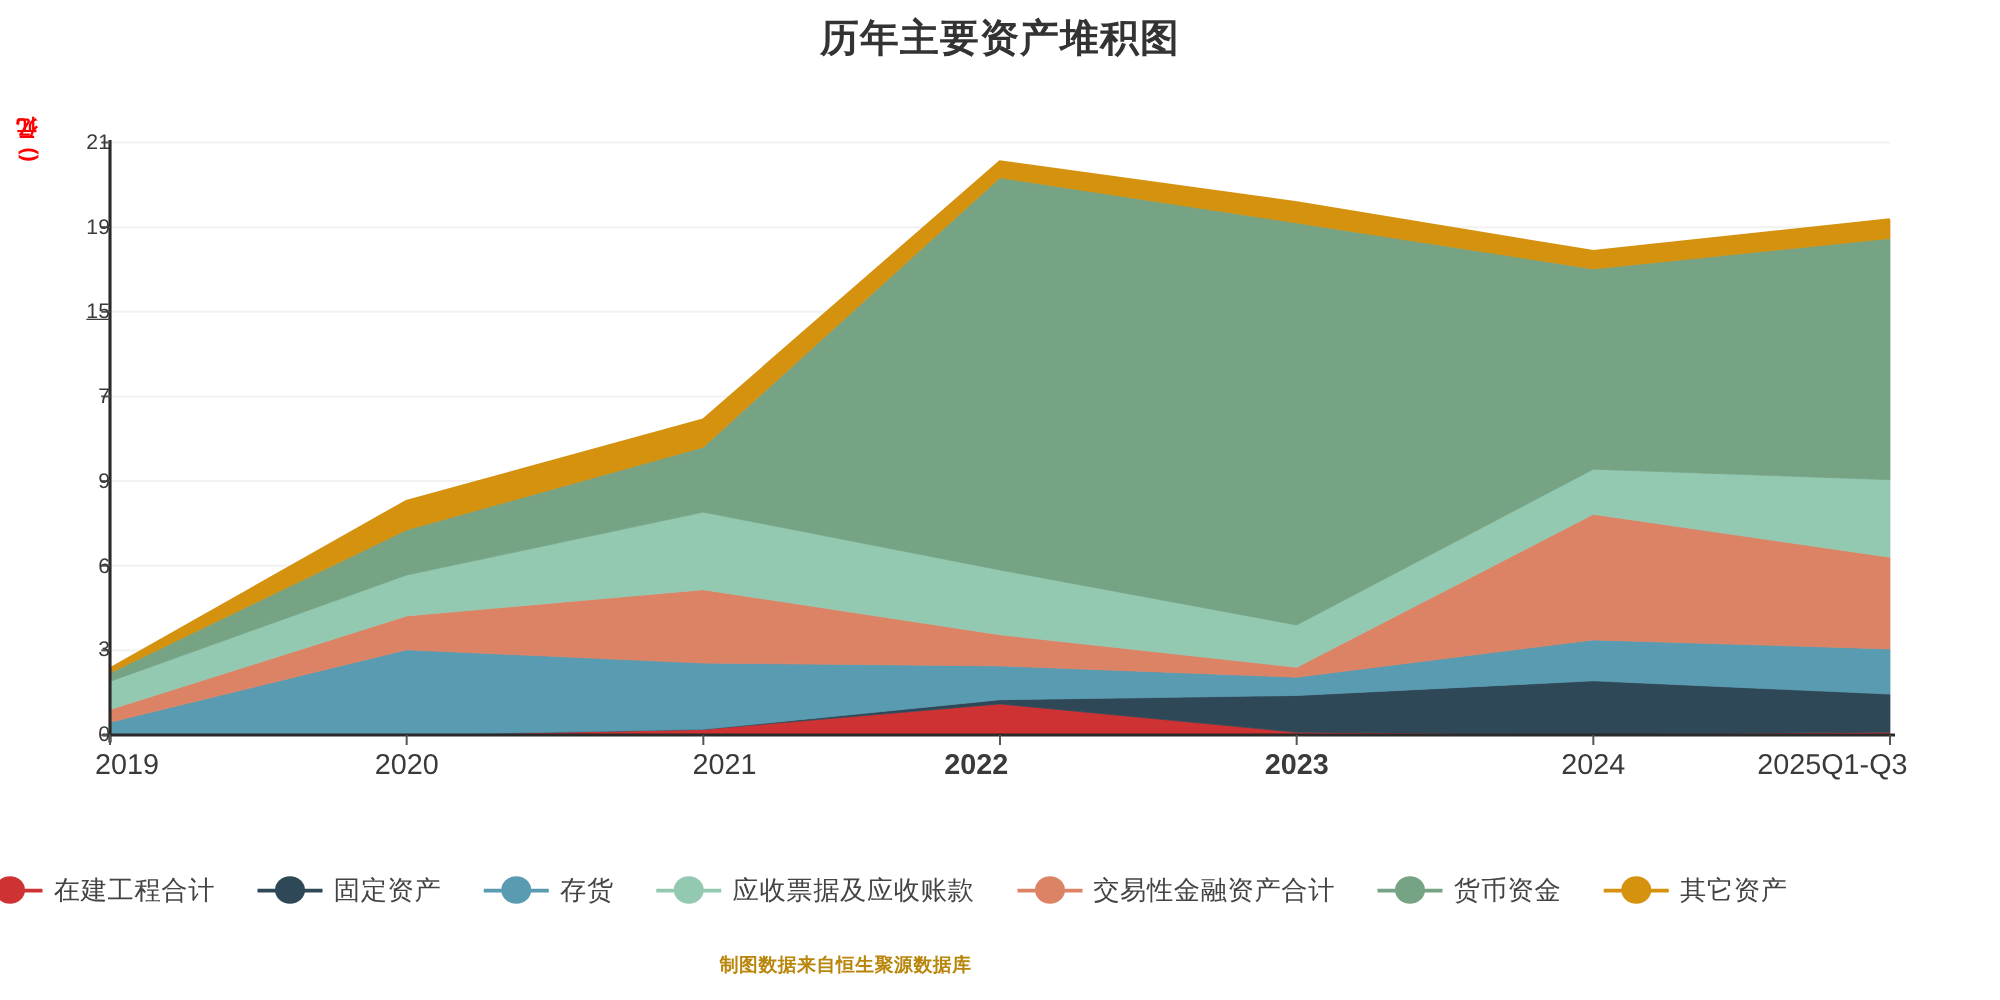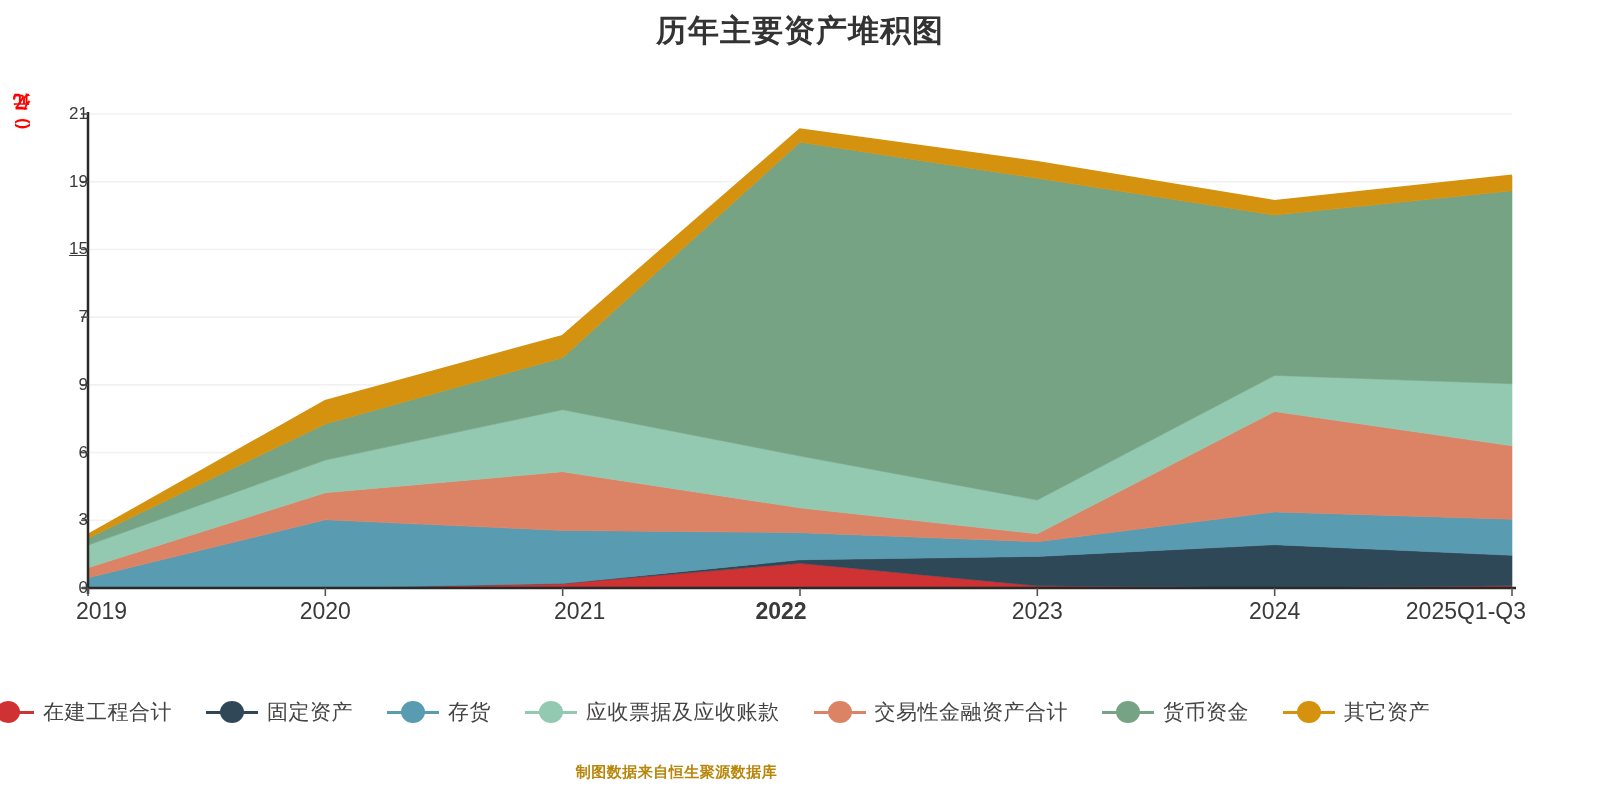--- a/index.html
+++ b/index.html
@@ -173,21 +173,21 @@
       <div class="y-tick-label" style="top: 317.143px;">7</div>
       <div class="y-tick-label" style="top: 249.429px; text-decoration: underline;">15</div>
       <div class="y-tick-label" style="top: 181.714px;">19</div>
       <div class="y-tick-label" style="top: 114px;">21</div>
     </div>
   <div id="x-ticks">
       <div class="x-tick-label" style="transform: none; left: 76px;">2019</div>
       <div class="x-tick-label" style="left: 325.333px;">2020</div>
       <div class="x-tick-label" style="left: 562.667px; margin-left: 17px;">2021</div>
       <div class="x-tick-label" style="left: 781px; font-weight: bold;">2022</div>
-      <div class="x-tick-label" style="left: 1037.33px;">2023</div>
+      <div class="x-tick-label" style="left: 1037.33px; font-weight: bold;">2023</div>
       <div class="x-tick-label" style="left: 1274.67px;">2024</div>
       <div class="x-tick-label" style="transform: translateX(-100%); left: 1526px;">2025Q1-Q3</div>
     </div>
 
   <div id="legend">
       <div class="legend-item">
         <span class="legend-marker">
           <span class="bar" style="background: rgb(207, 50, 50);"></span>
           <span class="dot" style="background: rgb(207, 50, 50);"></span>
         </span>

